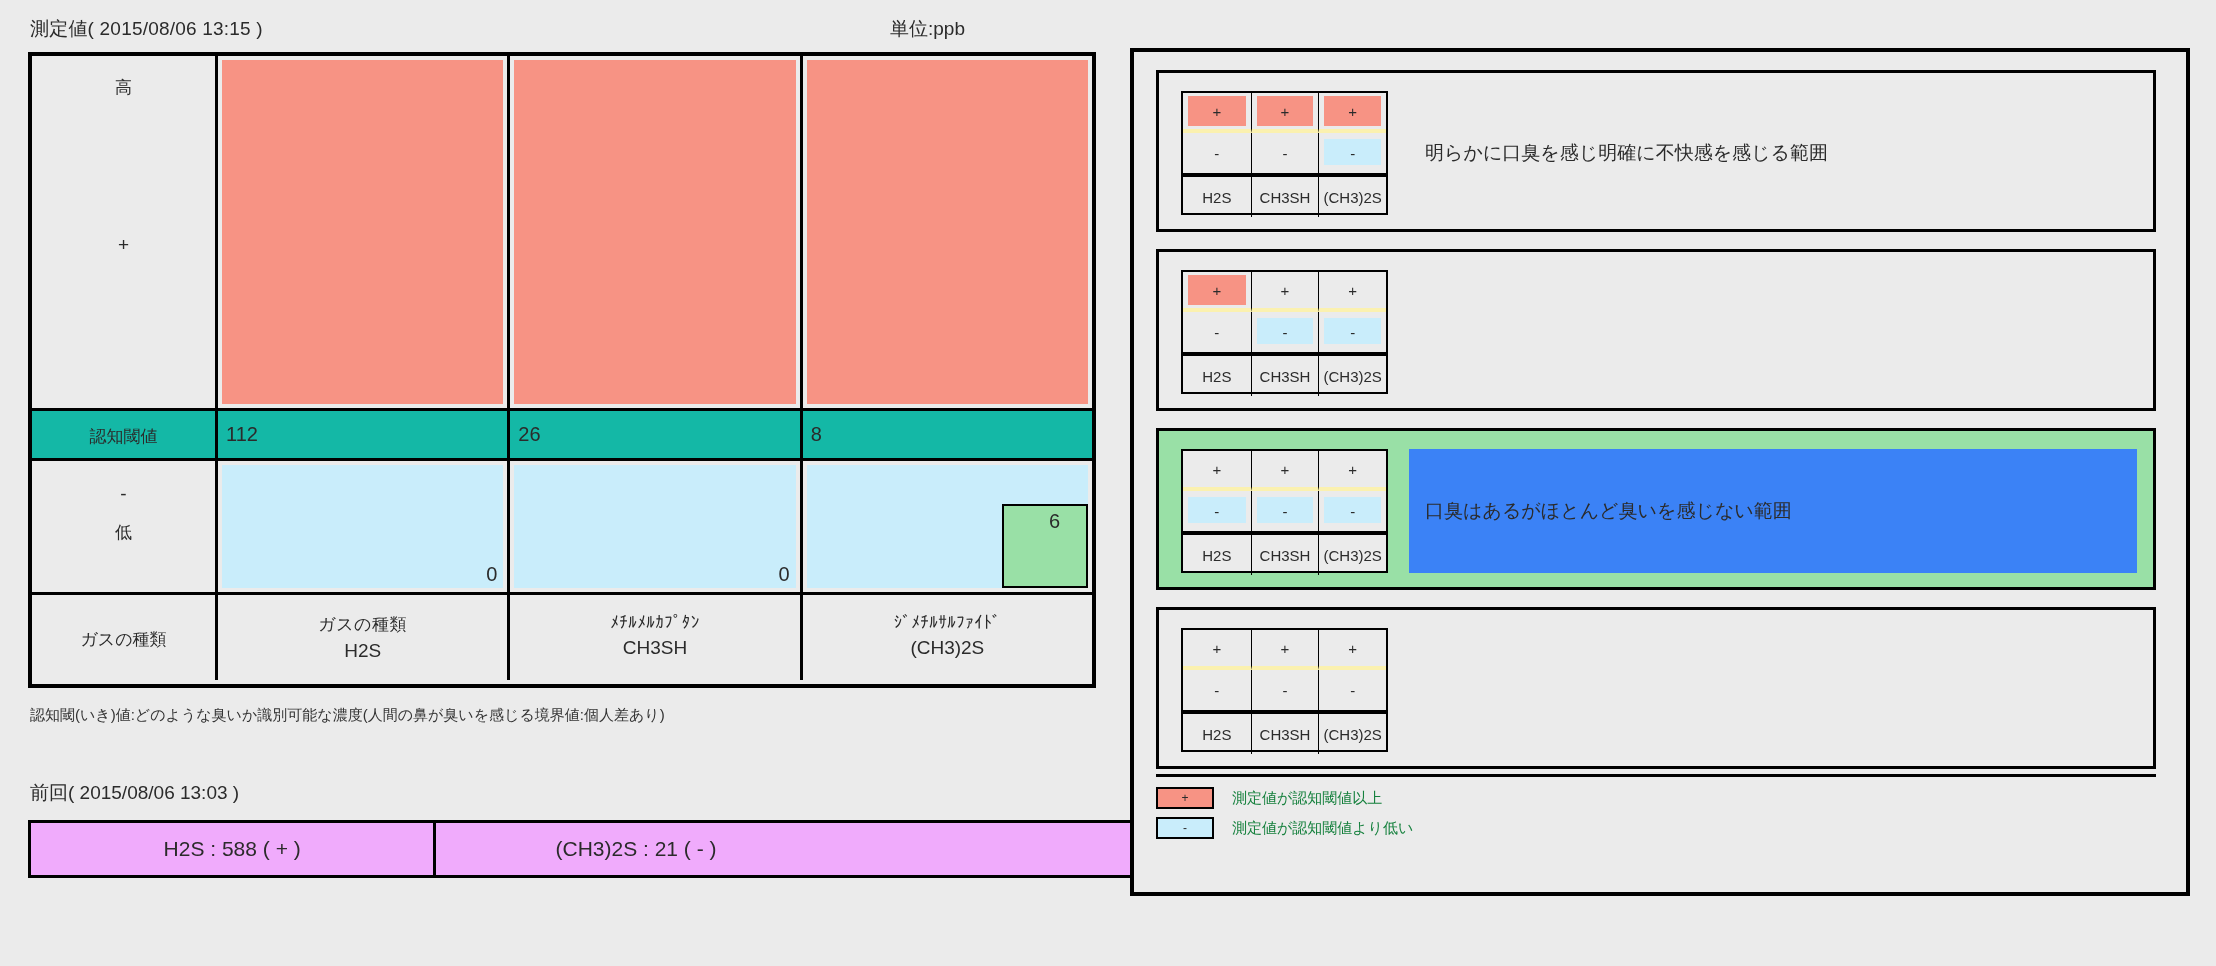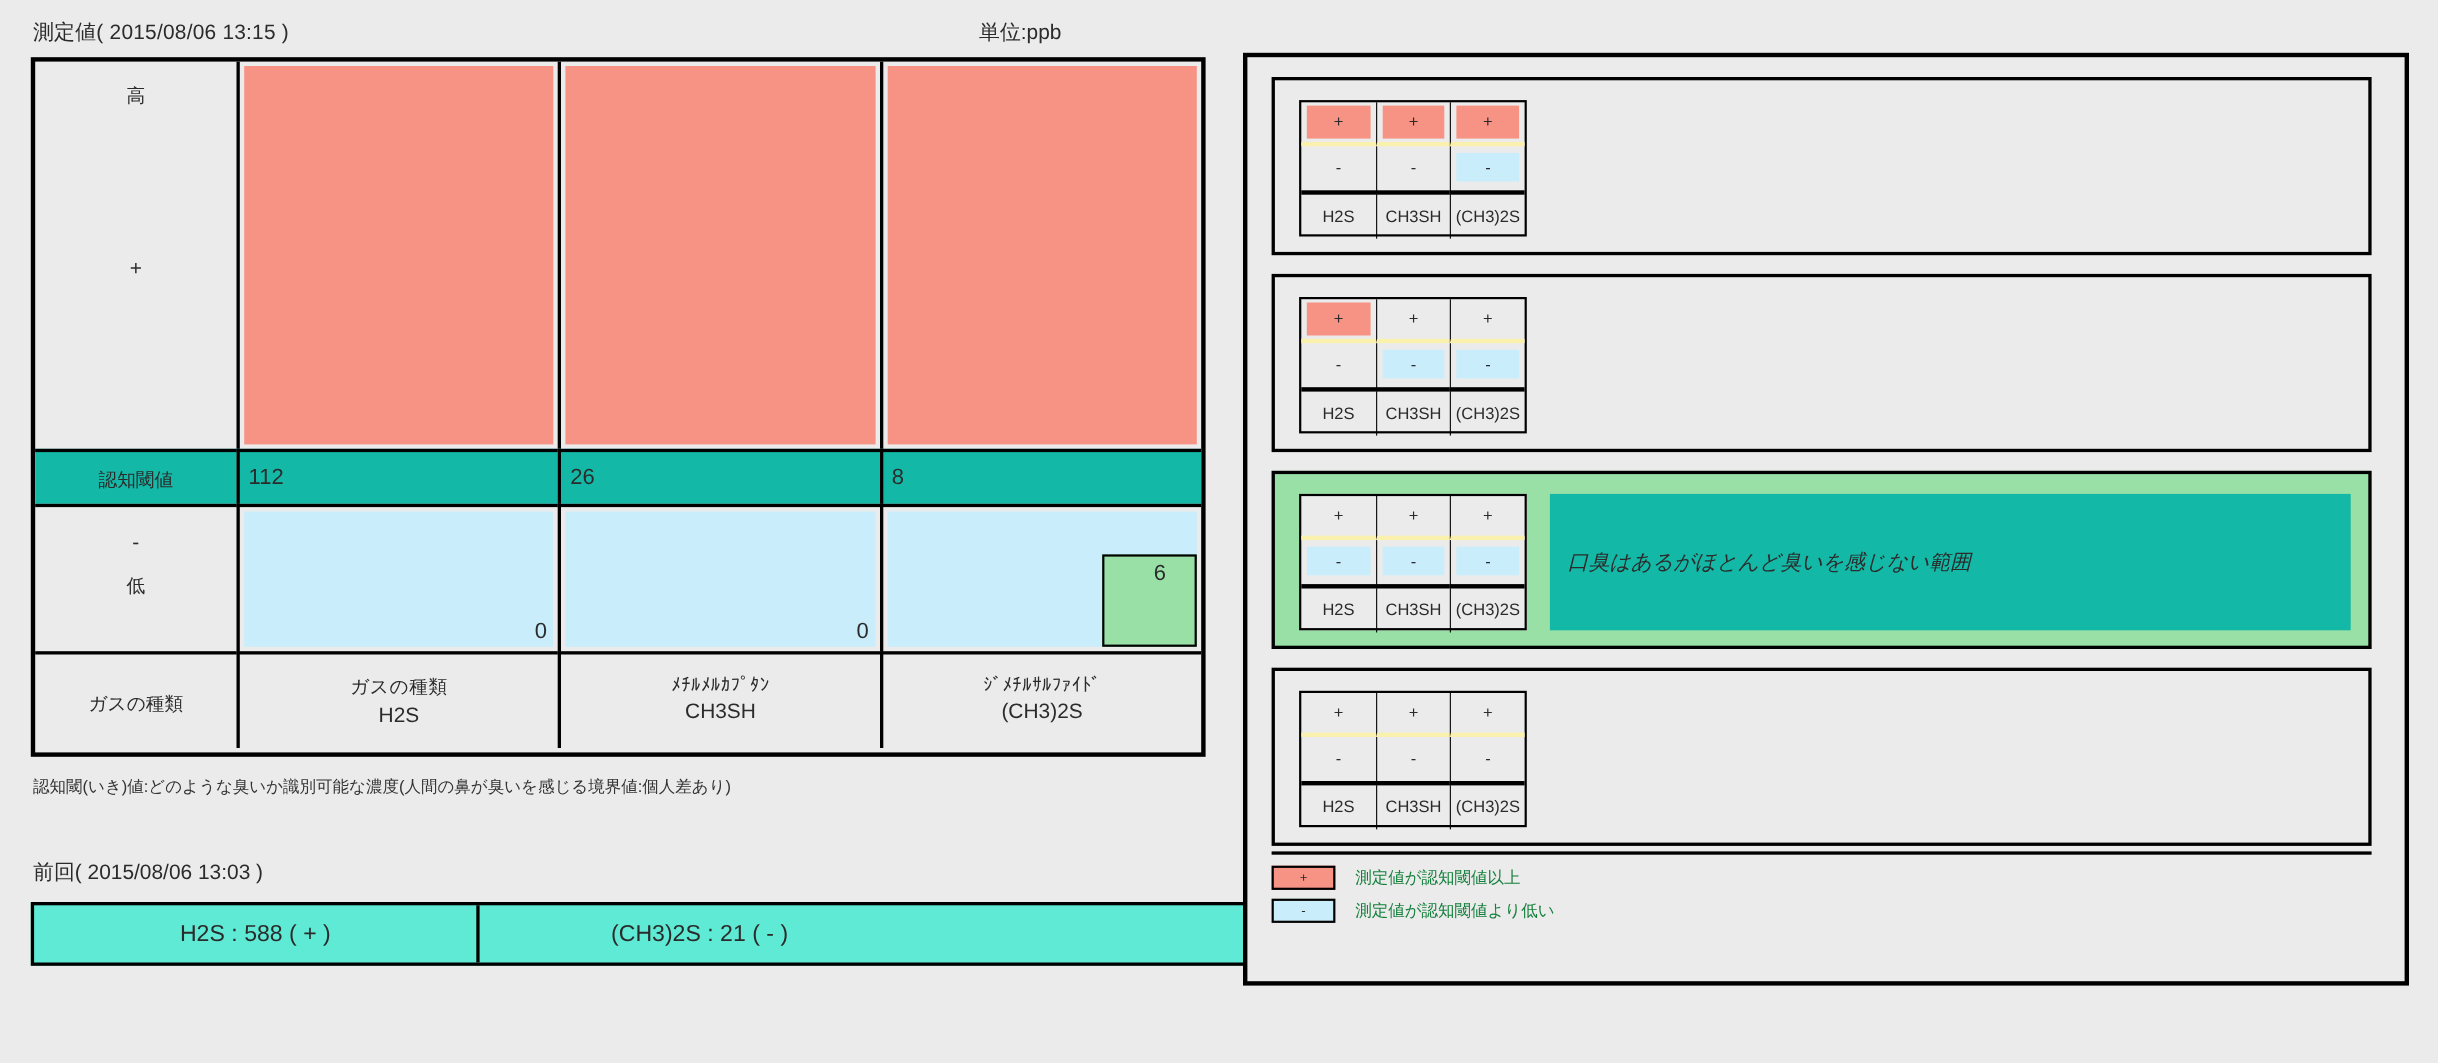--- a/index.html
+++ b/index.html
@@ -69,21 +69,21 @@
   .gasname .en { display:block; font-size: 19px; margin-top: 4px; }
 
   .note { position: absolute; left: 2px; top: 698px; font-size: 15px; color:#333; }
 
   .prev-title { position: absolute; left: 2px; top: 772px; font-size: 19px; }
 
   .prev-table {
     position: absolute; left: 0px; top: 812px;
     width: 1213px; height: 58px;
     border: 3px solid #000;
-    background: #5eead4;
+    background: #f0abfc;
     display: grid; grid-template-columns: 1fr 1fr 1fr;
   }
   .prev-cell {
     border-left: 3px solid #000;
     display: flex; align-items: center; justify-content: center;
     font-size: 21px;
   }
   .prev-cell.first { border-left: none; }
 
   
@@ -133,21 +133,21 @@
   .sw-red  { background: #f79384; }
   .sw-blue { background: #c9edfb; }
 
   .desc {
     position: absolute; left: 250px; top: 18px;
     right: 16px; height: 124px;
     display: flex; align-items: center;
     font-size: 19px;
     padding-left: 16px;
   }
-  .desc.panel { background: #14b8a6; font-style: italic; }
+  .desc.panel { background: #3b82f6; }
 
   .key-sep {
     position: absolute; left: 22px; top: 722px; width: 1000px;
     border-top: 3px solid #000;
   }
   .key-row { position: absolute; left: 22px; display: flex; align-items: center; }
   .key1 { top: 735px; }
   .key2 { top: 765px; }
   .key-swatch {
     width: 58px; height: 22px; border: 2px solid #000;
@@ -279,20 +279,21 @@
         <div class="mc c0 lab">
             <div class="sym">H2S</div>
           </div>
         <div class="mc lab">
             <div class="sym">CH3SH</div>
           </div>
         <div class="mc lab">
             <div class="sym">(CH3)2S</div>
           </div>
       </div>
+      <div class="desc">明らかに口臭を感じ明確に不快感を感じる範囲</div>
     </div>
 
     <div class="range-box rb2">
       <div class="mini">
         <div class="mc c0 mrow-plus">
             <div class="swatch sw-red"></div>
             <div class="sym">+</div>
           </div>
         <div class="mc mrow-plus">
             <div class="sym">+</div>

